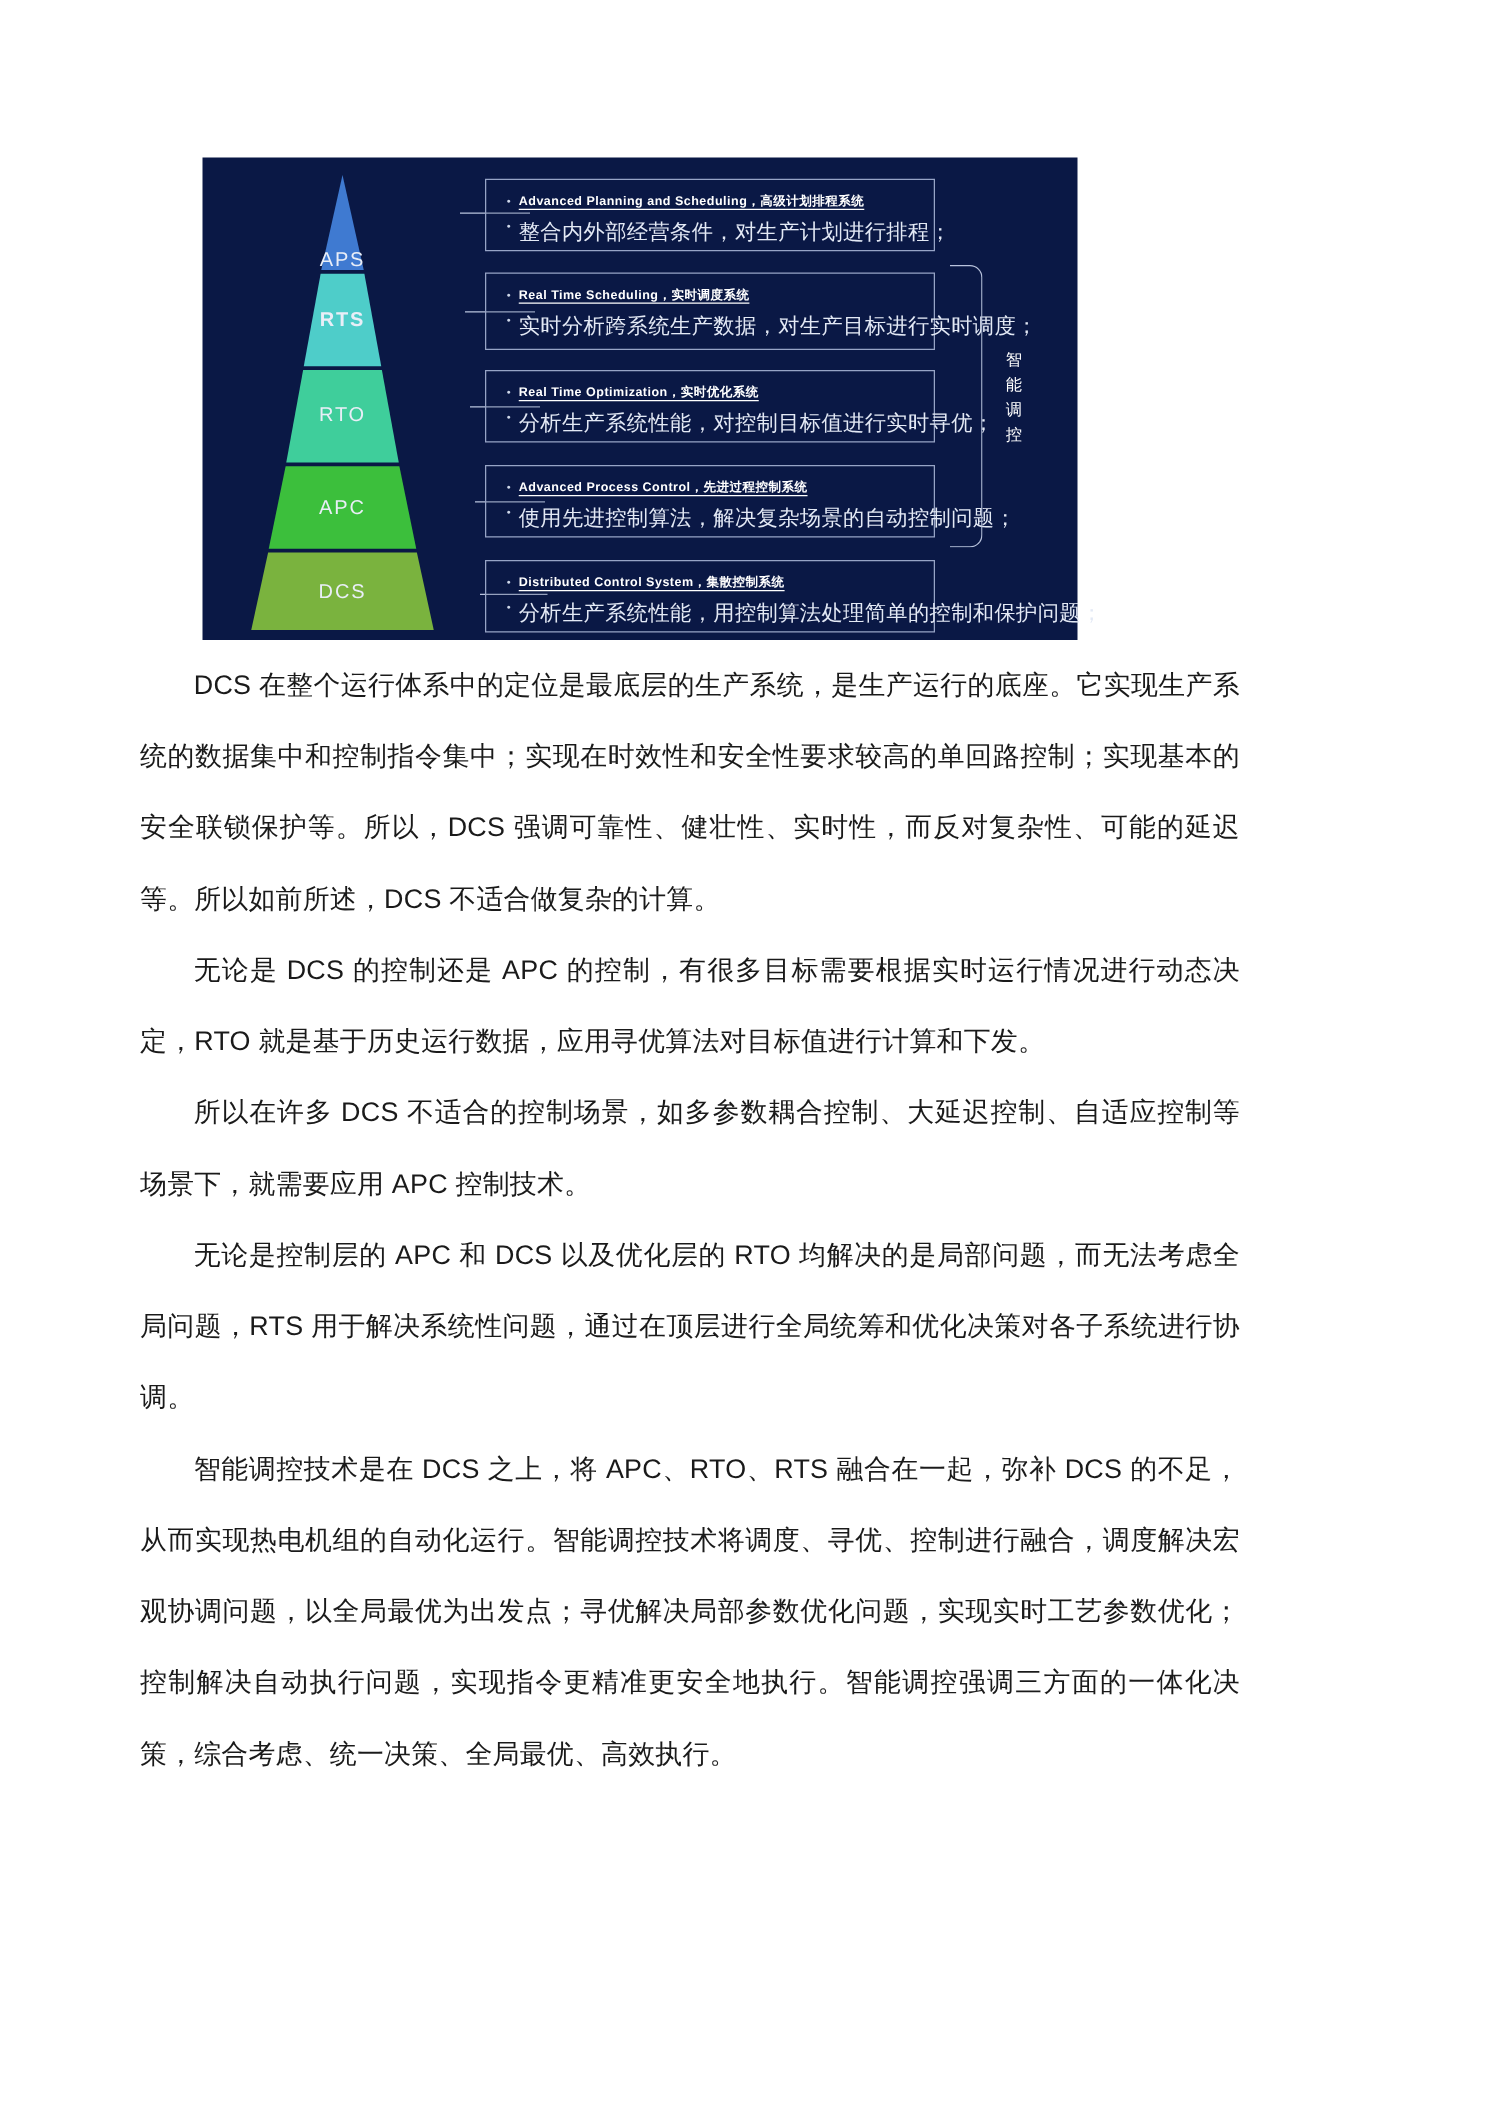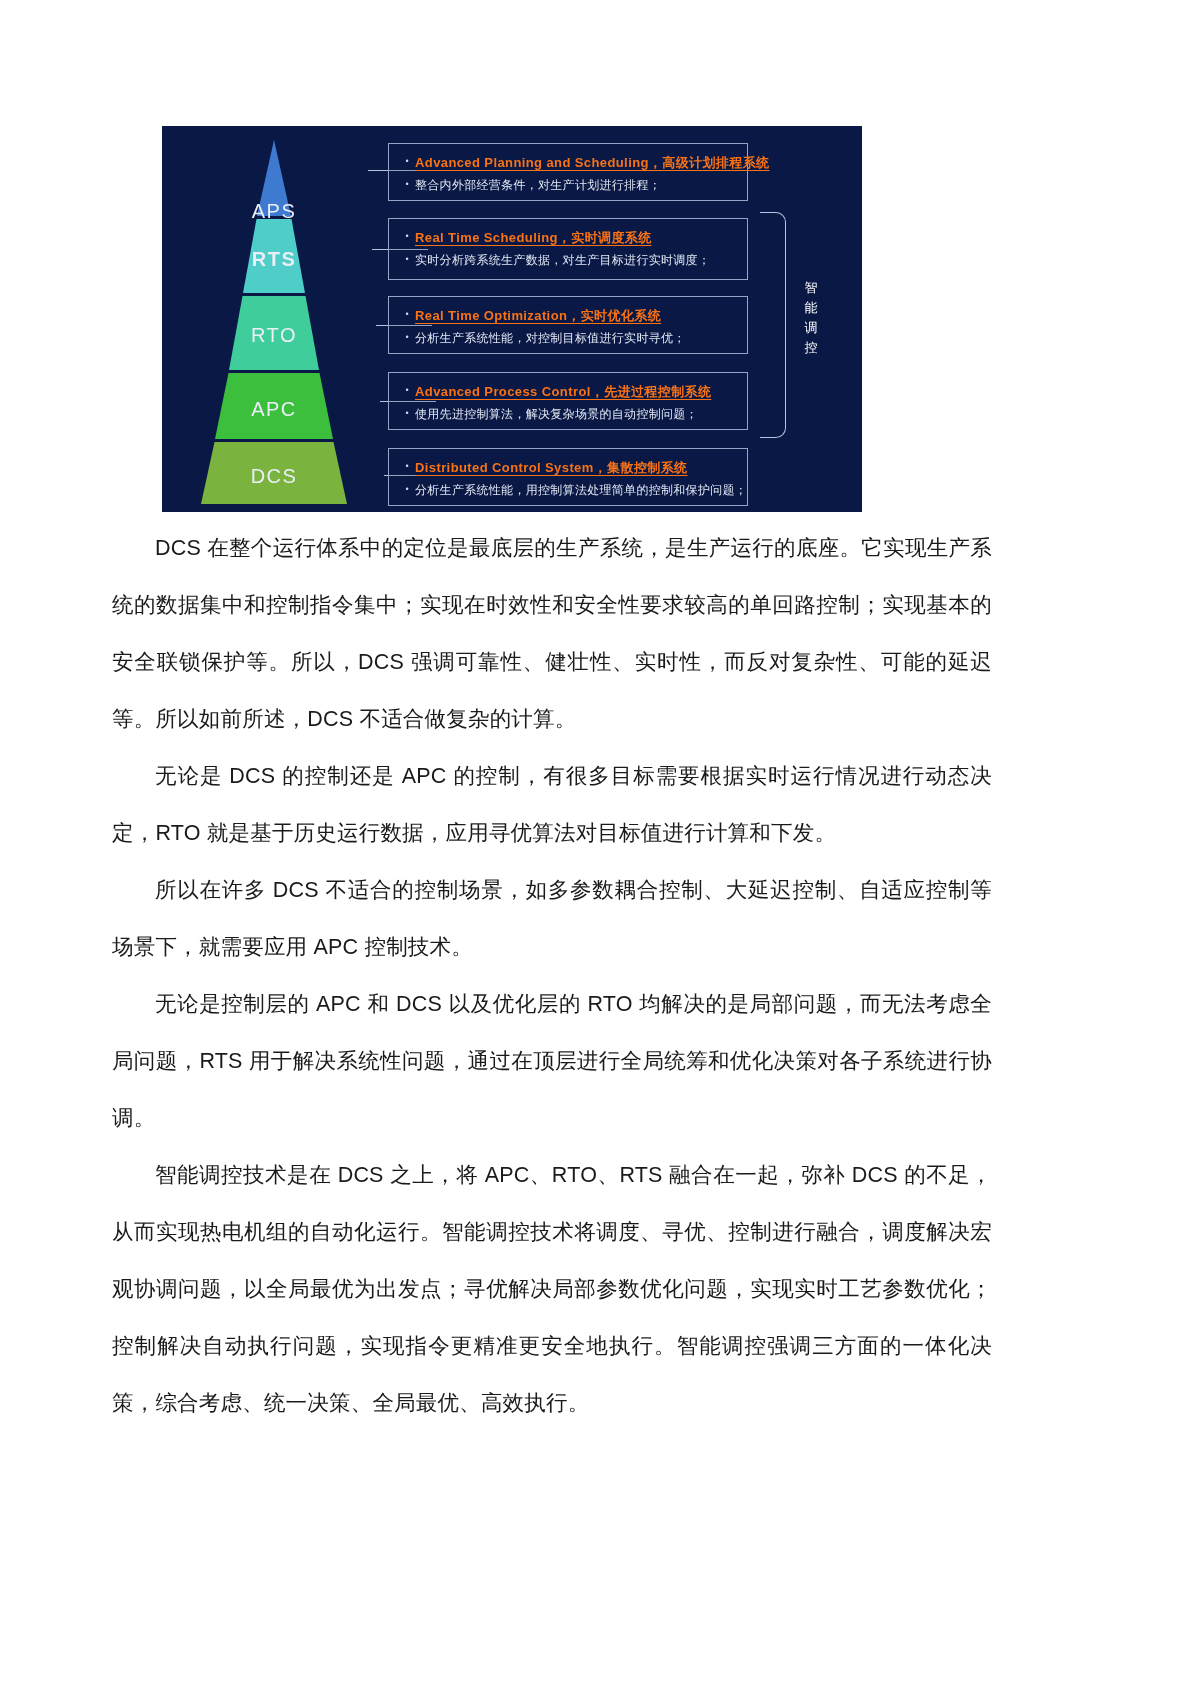--- a/index.html
+++ b/index.html
@@ -38,21 +38,21 @@
     top: 8px;
     width: 200px;
     height: 372px;
   }
   .pyramid-svg { display: block; }
   .tier-label {
     position: absolute;
     width: 200px;
     text-align: center;
     color: #e9eef7;
-    font-size: 20px;
+    font-size: 16px;
     letter-spacing: 1.5px;
     font-family: "Liberation Sans", sans-serif;
     pointer-events: none;
   }
 
   
   .conn {
     position: absolute;
     height: 0;
     border-top: 1.4px solid #b9c3dd;
@@ -73,32 +73,32 @@
   }
   .c-bullet {
     color: #cfd8ea;
     font-size: 9px;
     line-height: 15px;
     width: 16px;
     flex: 0 0 16px;
     text-align: center;
   }
   .c-title {
-    color: #f97316;
-    font-size: 13px;
+    color: #ffffff;
+    font-size: 10px;
     letter-spacing: 0.4px;
     text-decoration: underline;
     text-underline-offset: 3px;
     font-family: "Liberation Sans", sans-serif;
     white-space: nowrap;
     font-weight: 600;
   }
   .c-desc {
     color: #e3e9f5;
-    font-size: 12px;
+    font-size: 17px;
     letter-spacing: 0.3px;
     font-family: Liberation Mono, monospace;
     white-space: nowrap;
   }
 
   
   .brace {
     position: absolute;
     box-sizing: border-box;
     border: 1.4px solid #b9c3dd;

